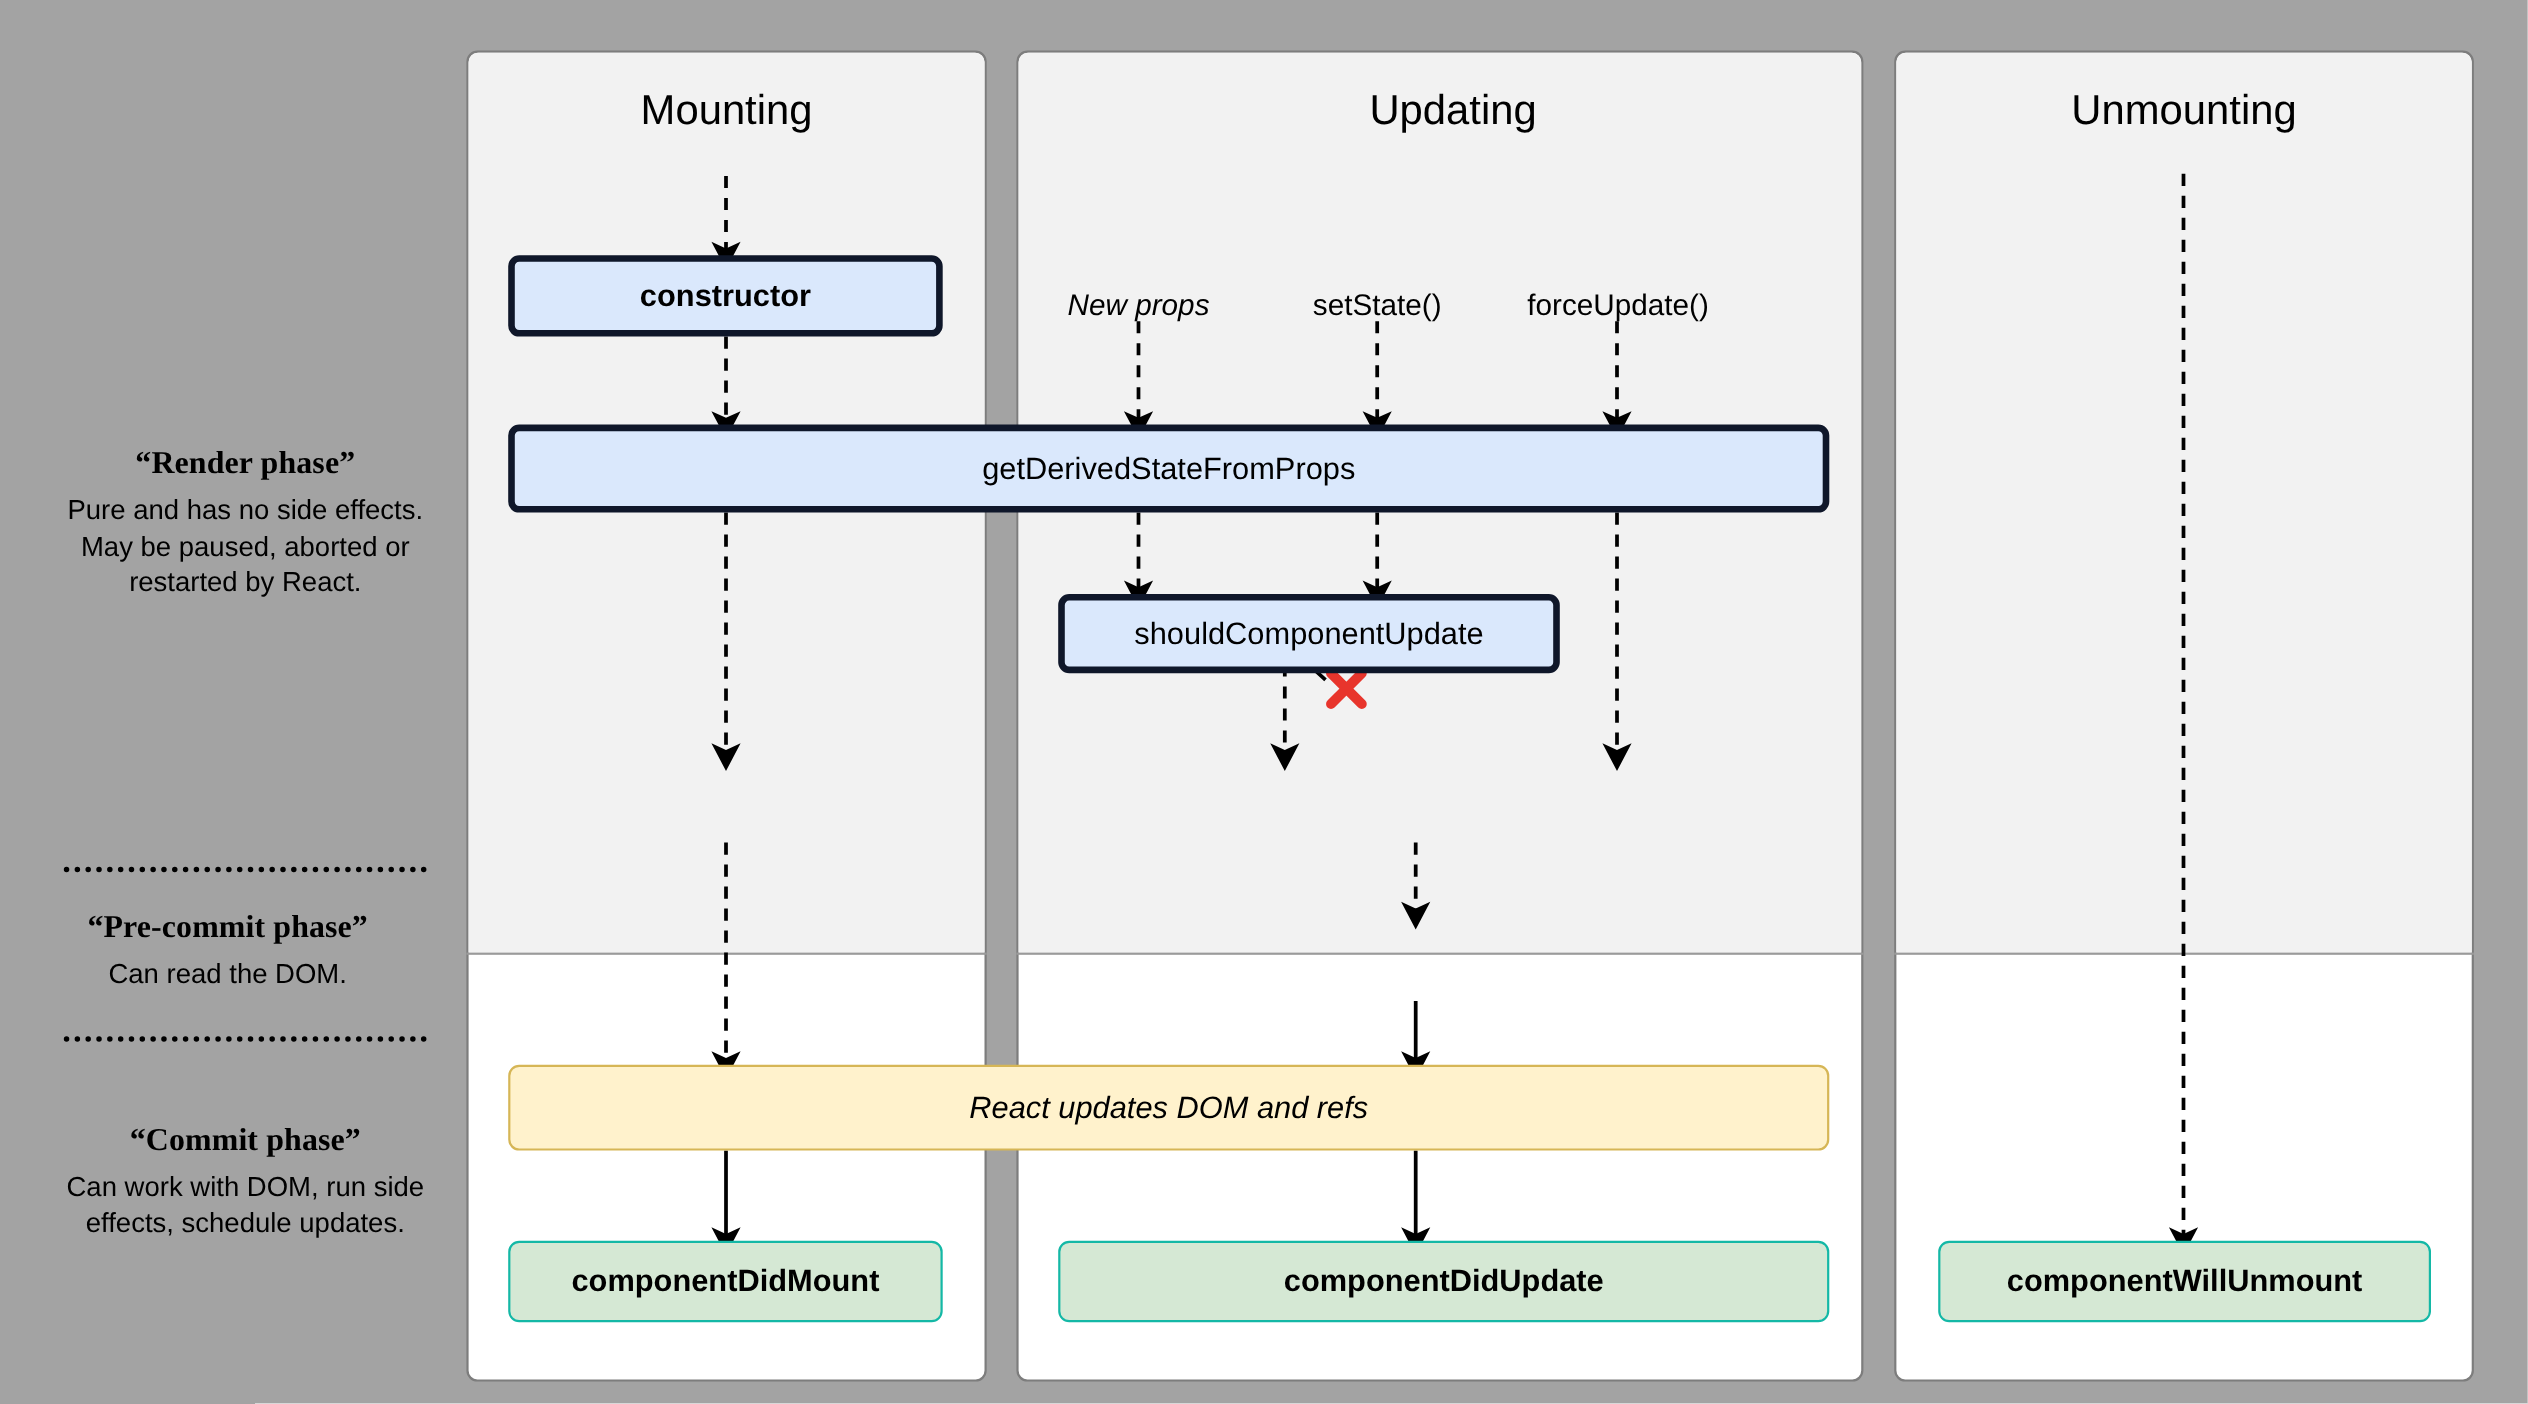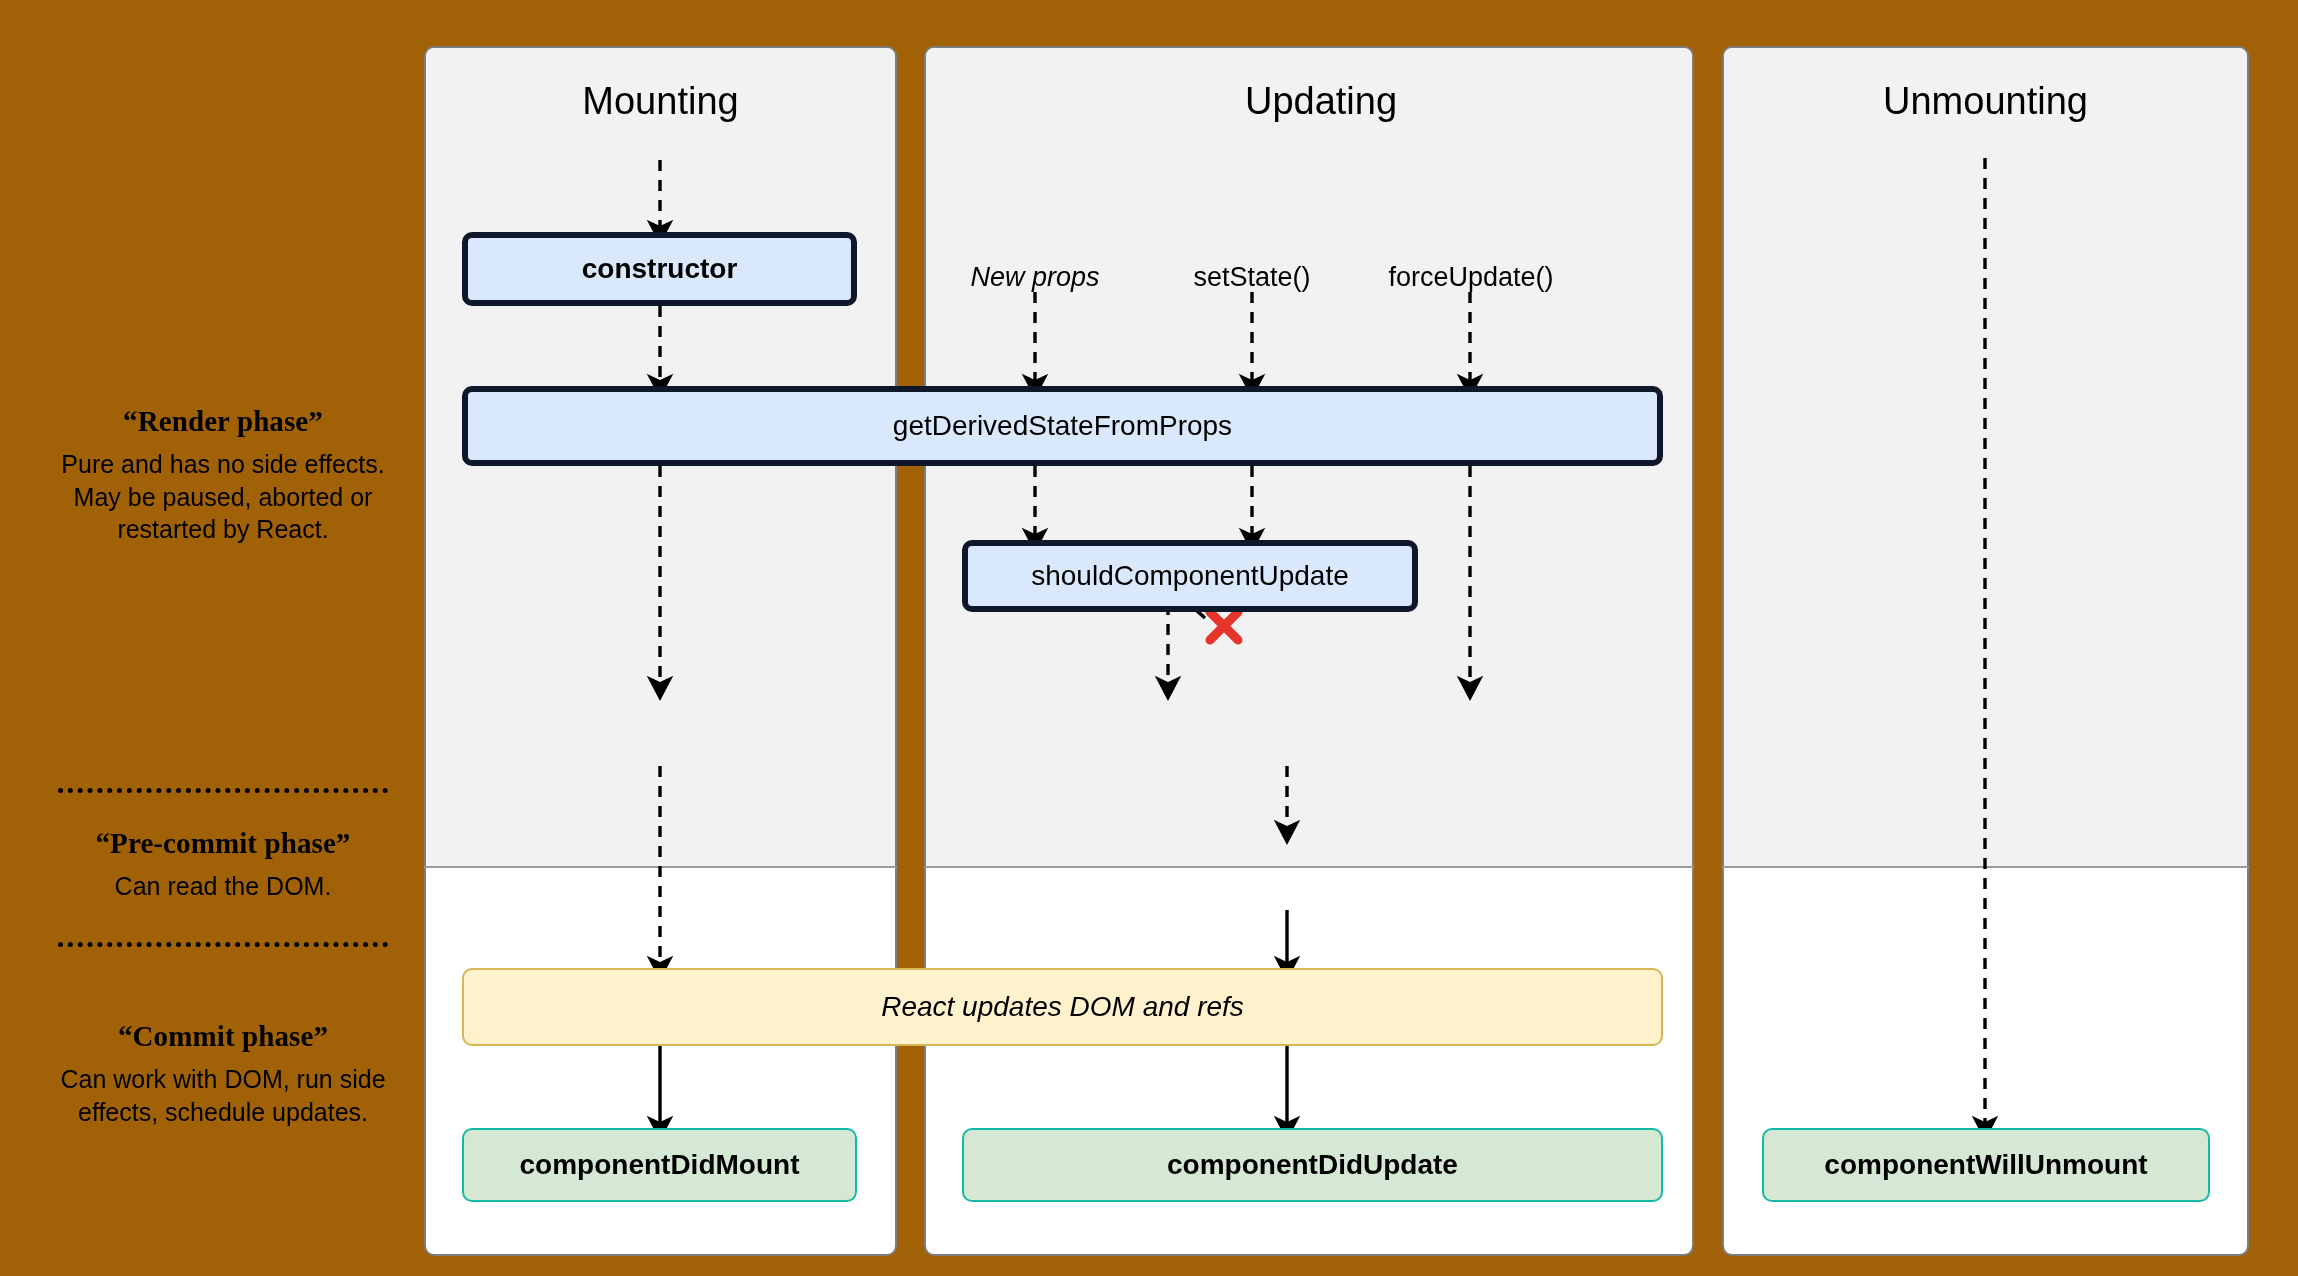--- a/index.html
+++ b/index.html
@@ -5,21 +5,21 @@
   html,body{margin:0;padding:0;background:#ffffff;}
   body{
     font-family:"Liberation Sans","DejaVu Sans",sans-serif;
     color:#000000;
     -webkit-font-smoothing:antialiased;
   }
   #stage{
     position:relative;
     width:2298px;
     height:1276px;
-    background:#a16207;
+    background:#a3a3a3;
     overflow:hidden;
   }
 
   
   .phase-block{position:absolute;text-align:center;}
   .phase-title{
     font-size:29px;
     font-weight:bold;
     letter-spacing:.1px;
     white-space:nowrap;
@@ -114,21 +114,21 @@
   <div class="panel-grey" style="left:1724px;top:48px;width:523px;height:818px;border-radius:9px 9px 0 0;"></div>
   <div class="panel-split" style="left:1722px;top:866px;width:527px;"></div>
   <div class="panel-title" style="left:1722px;top:80px;width:527px;">Unmounting</div>
 
   <div class="phase-block" style="left:58px;top:405px;width:330px;">
     <div class="phase-title">“Render phase”</div>
     <div class="phase-desc">Pure and has no side effects. May be paused, aborted or restarted by React.</div>
   </div>
 
   <div class="dotted-rule" style="left:58px;top:788px;width:330px;"></div>
-  <div class="phase-block" style="left:58px;top:827px;width:330px;">
+  <div class="phase-block" style="left:42px;top:827px;width:330px;">
     <div class="phase-title">“Pre-commit phase”</div>
     <div class="phase-desc">Can read the DOM.</div>
   </div>
   <div class="dotted-rule" style="left:58px;top:942px;width:330px;"></div>
 
   <div class="phase-block" style="left:58px;top:1020px;width:330px;">
     <div class="phase-title">“Commit phase”</div>
     <div class="phase-desc">Can work with DOM, run side effects, schedule updates.</div>
   </div>
 

